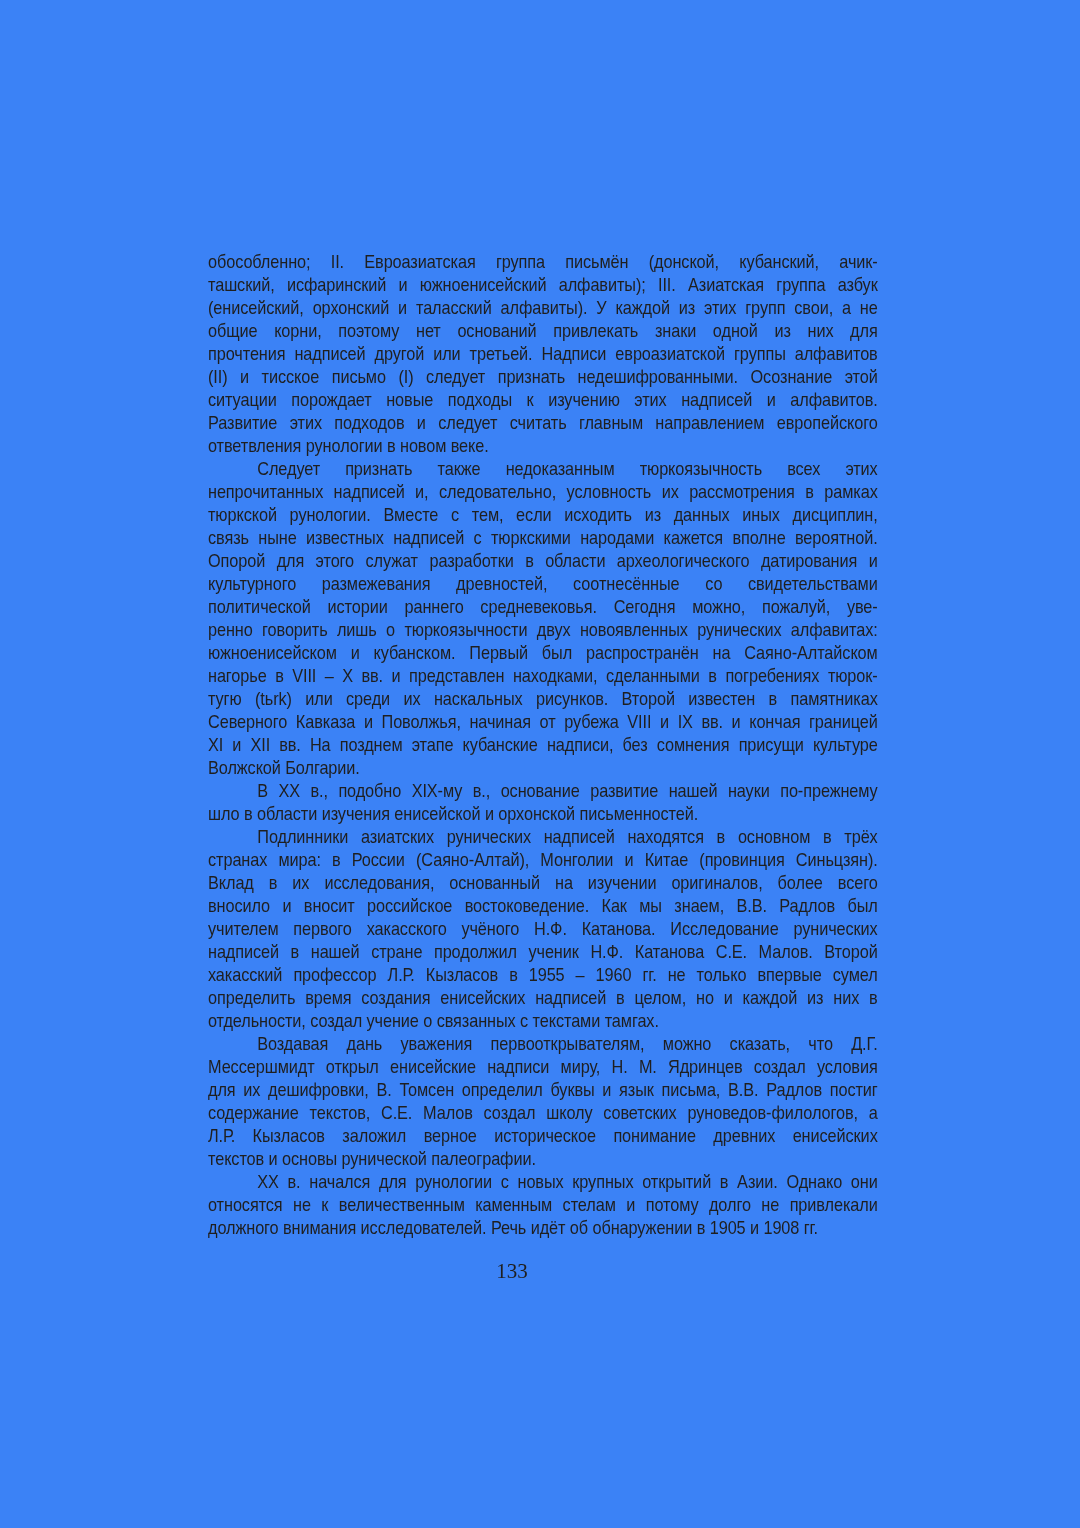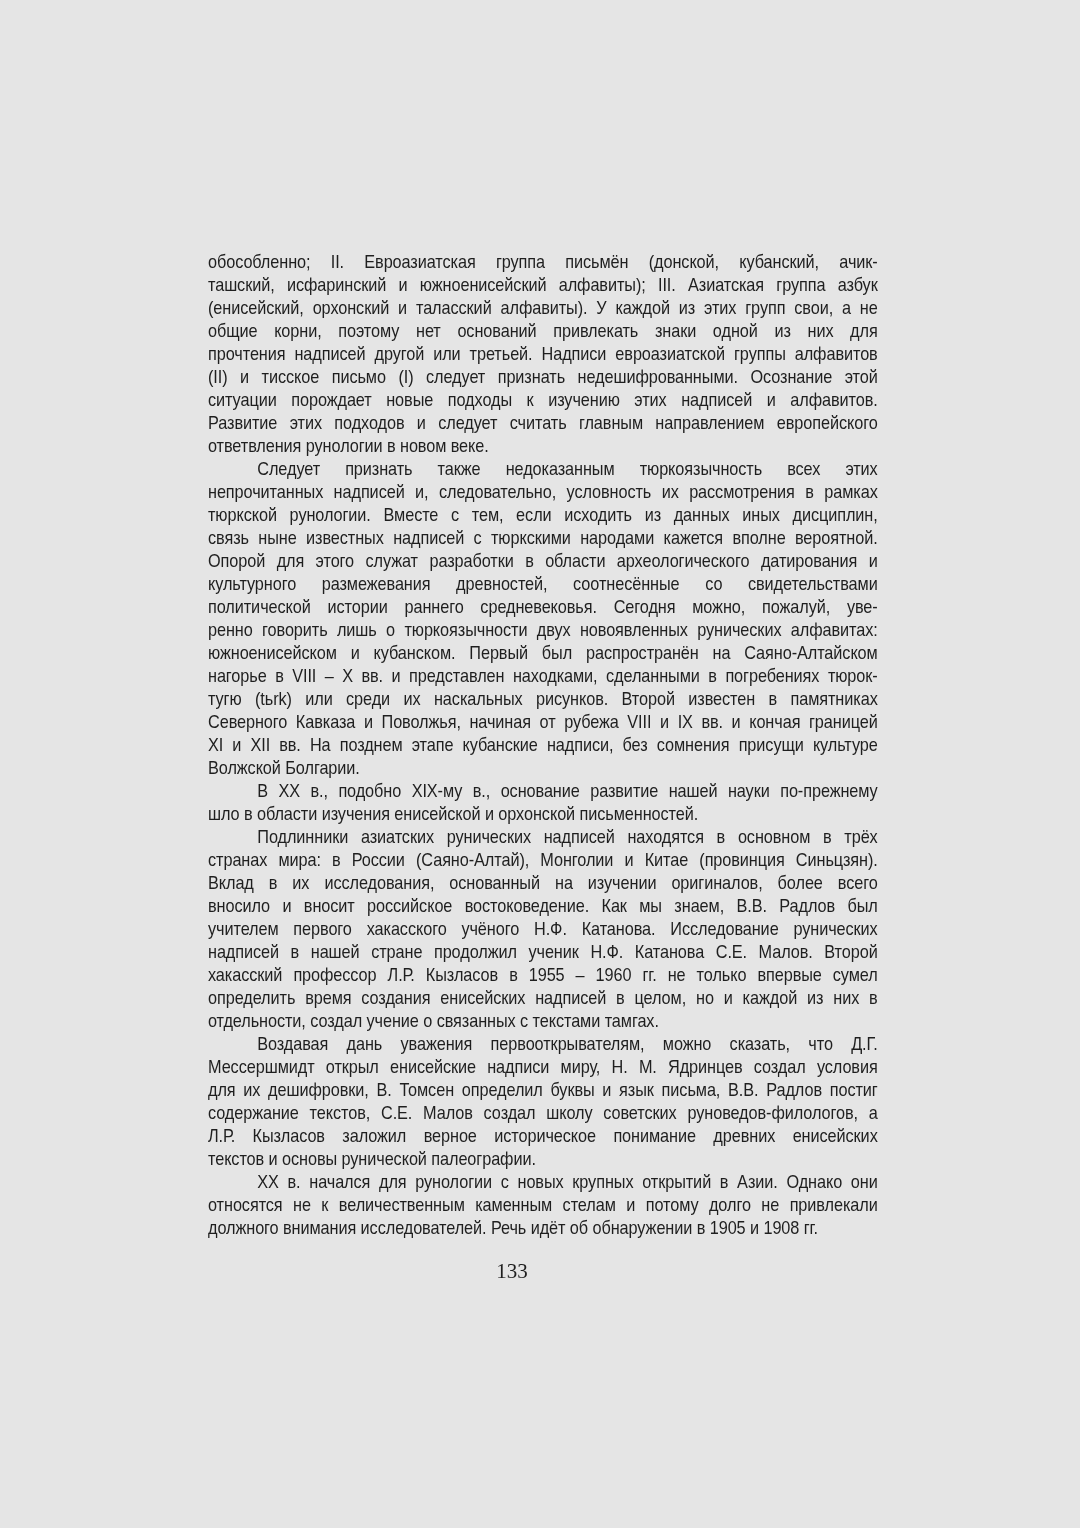--- a/index.html
+++ b/index.html
@@ -10,21 +10,21 @@
     width: 1080px;
     height: 1528px;
     background: #ffffff;
     font-family: "Liberation Sans", sans-serif;
     position: relative;
     overflow: hidden;
   }
   .page {
     position: absolute;
     inset: 0;
-    background: #e5e5e5;
+    background: #3b82f6;
     padding-left: 32px;
   }
   .text-block {
     position: absolute;
     left: 208px;
     top: 250px;
     width: 761px;              
     transform: scaleX(0.88);   
     transform-origin: 0 0;
     color: #1f1f1f;

